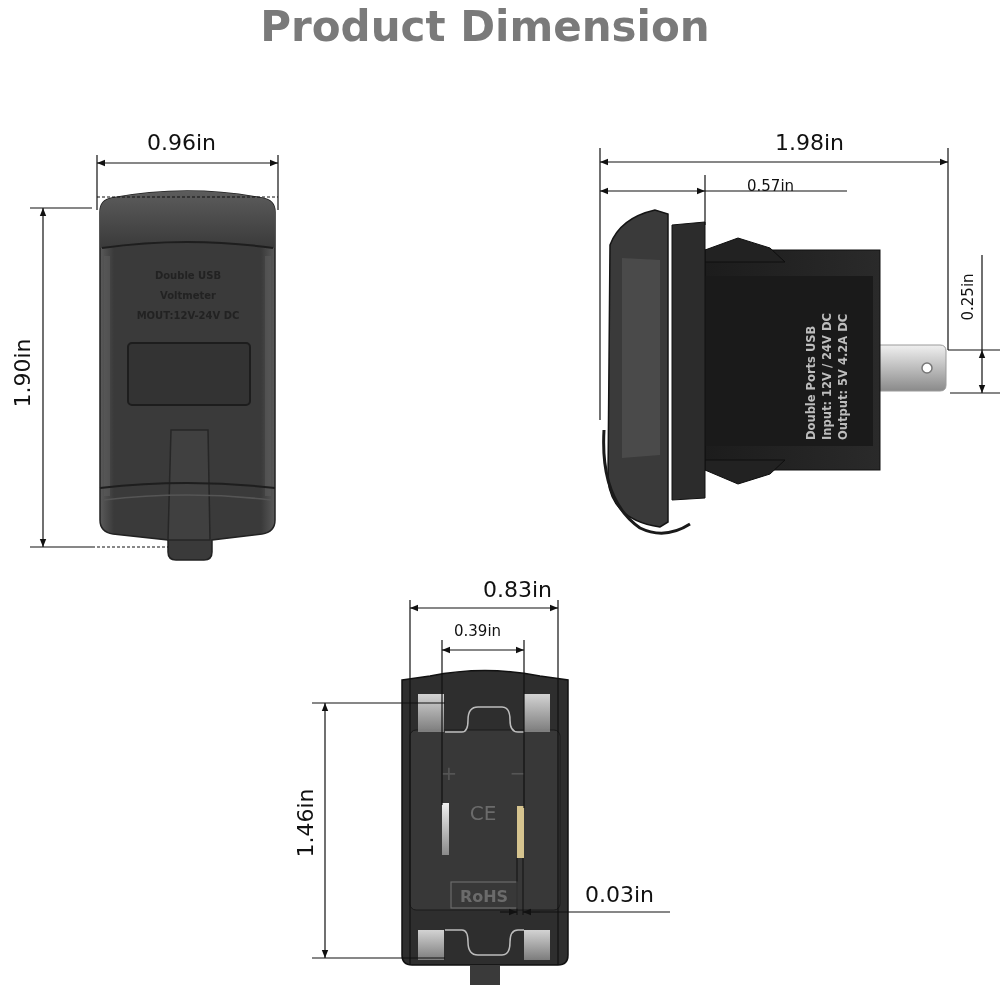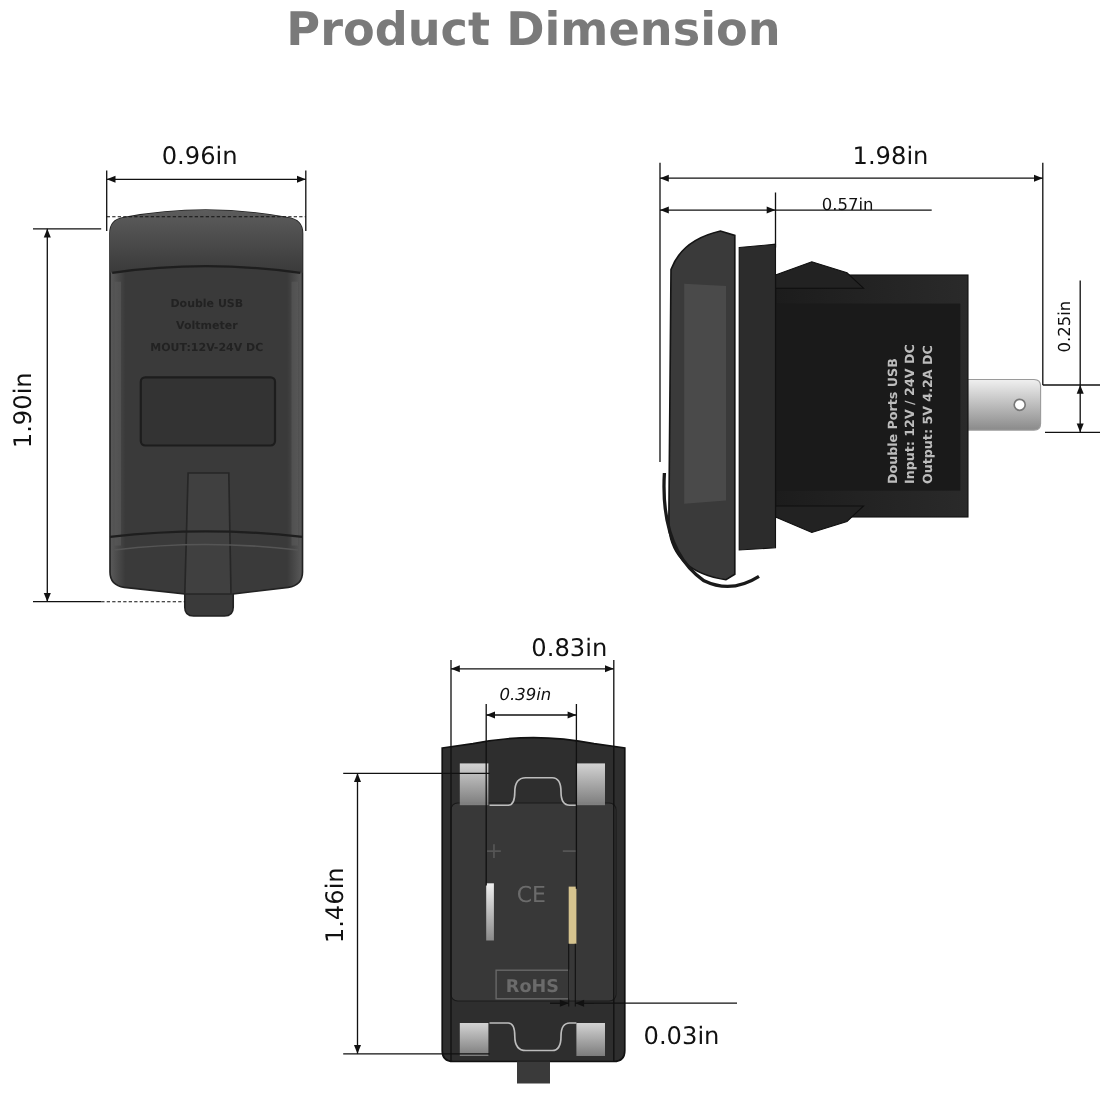--- a/index.html
+++ b/index.html
@@ -157,15 +157,15 @@
 </svg>
 
 <div class="lbl big" style="left:147px; top:130px;text-align:center;">0.96in</div>
 <div class="lbl big rot" style="left:-8px; top:365px; width:60px; text-align:center;">1.90in</div>
 
 <div class="lbl big" style="left:775px; top:130px;">1.98in</div>
 <div class="lbl small" style="left:747px; top:177px;text-align:center;">0.57in</div>
 <div class="lbl small rot" style="left:945px; top:289px; width:45px; text-align:center;">0.25in</div>
 
 <div class="lbl big" style="left:447px; top:577px;margin-left:36px;">0.83in</div>
-<div class="lbl small" style="left:454px; top:622px;font-style:italic;">0.39in</div>
+<div class="lbl small" style="left:454px; top:622px;">0.39in</div>
 <div class="lbl big rot" style="left:275px; top:815px; width:60px; text-align:center;">1.46in</div>
-<div class="lbl big" style="left:585px; top:882px;margin-top:48px;">0.03in</div>
+<div class="lbl big" style="left:585px; top:882px;">0.03in</div>
 
 </body></html>

